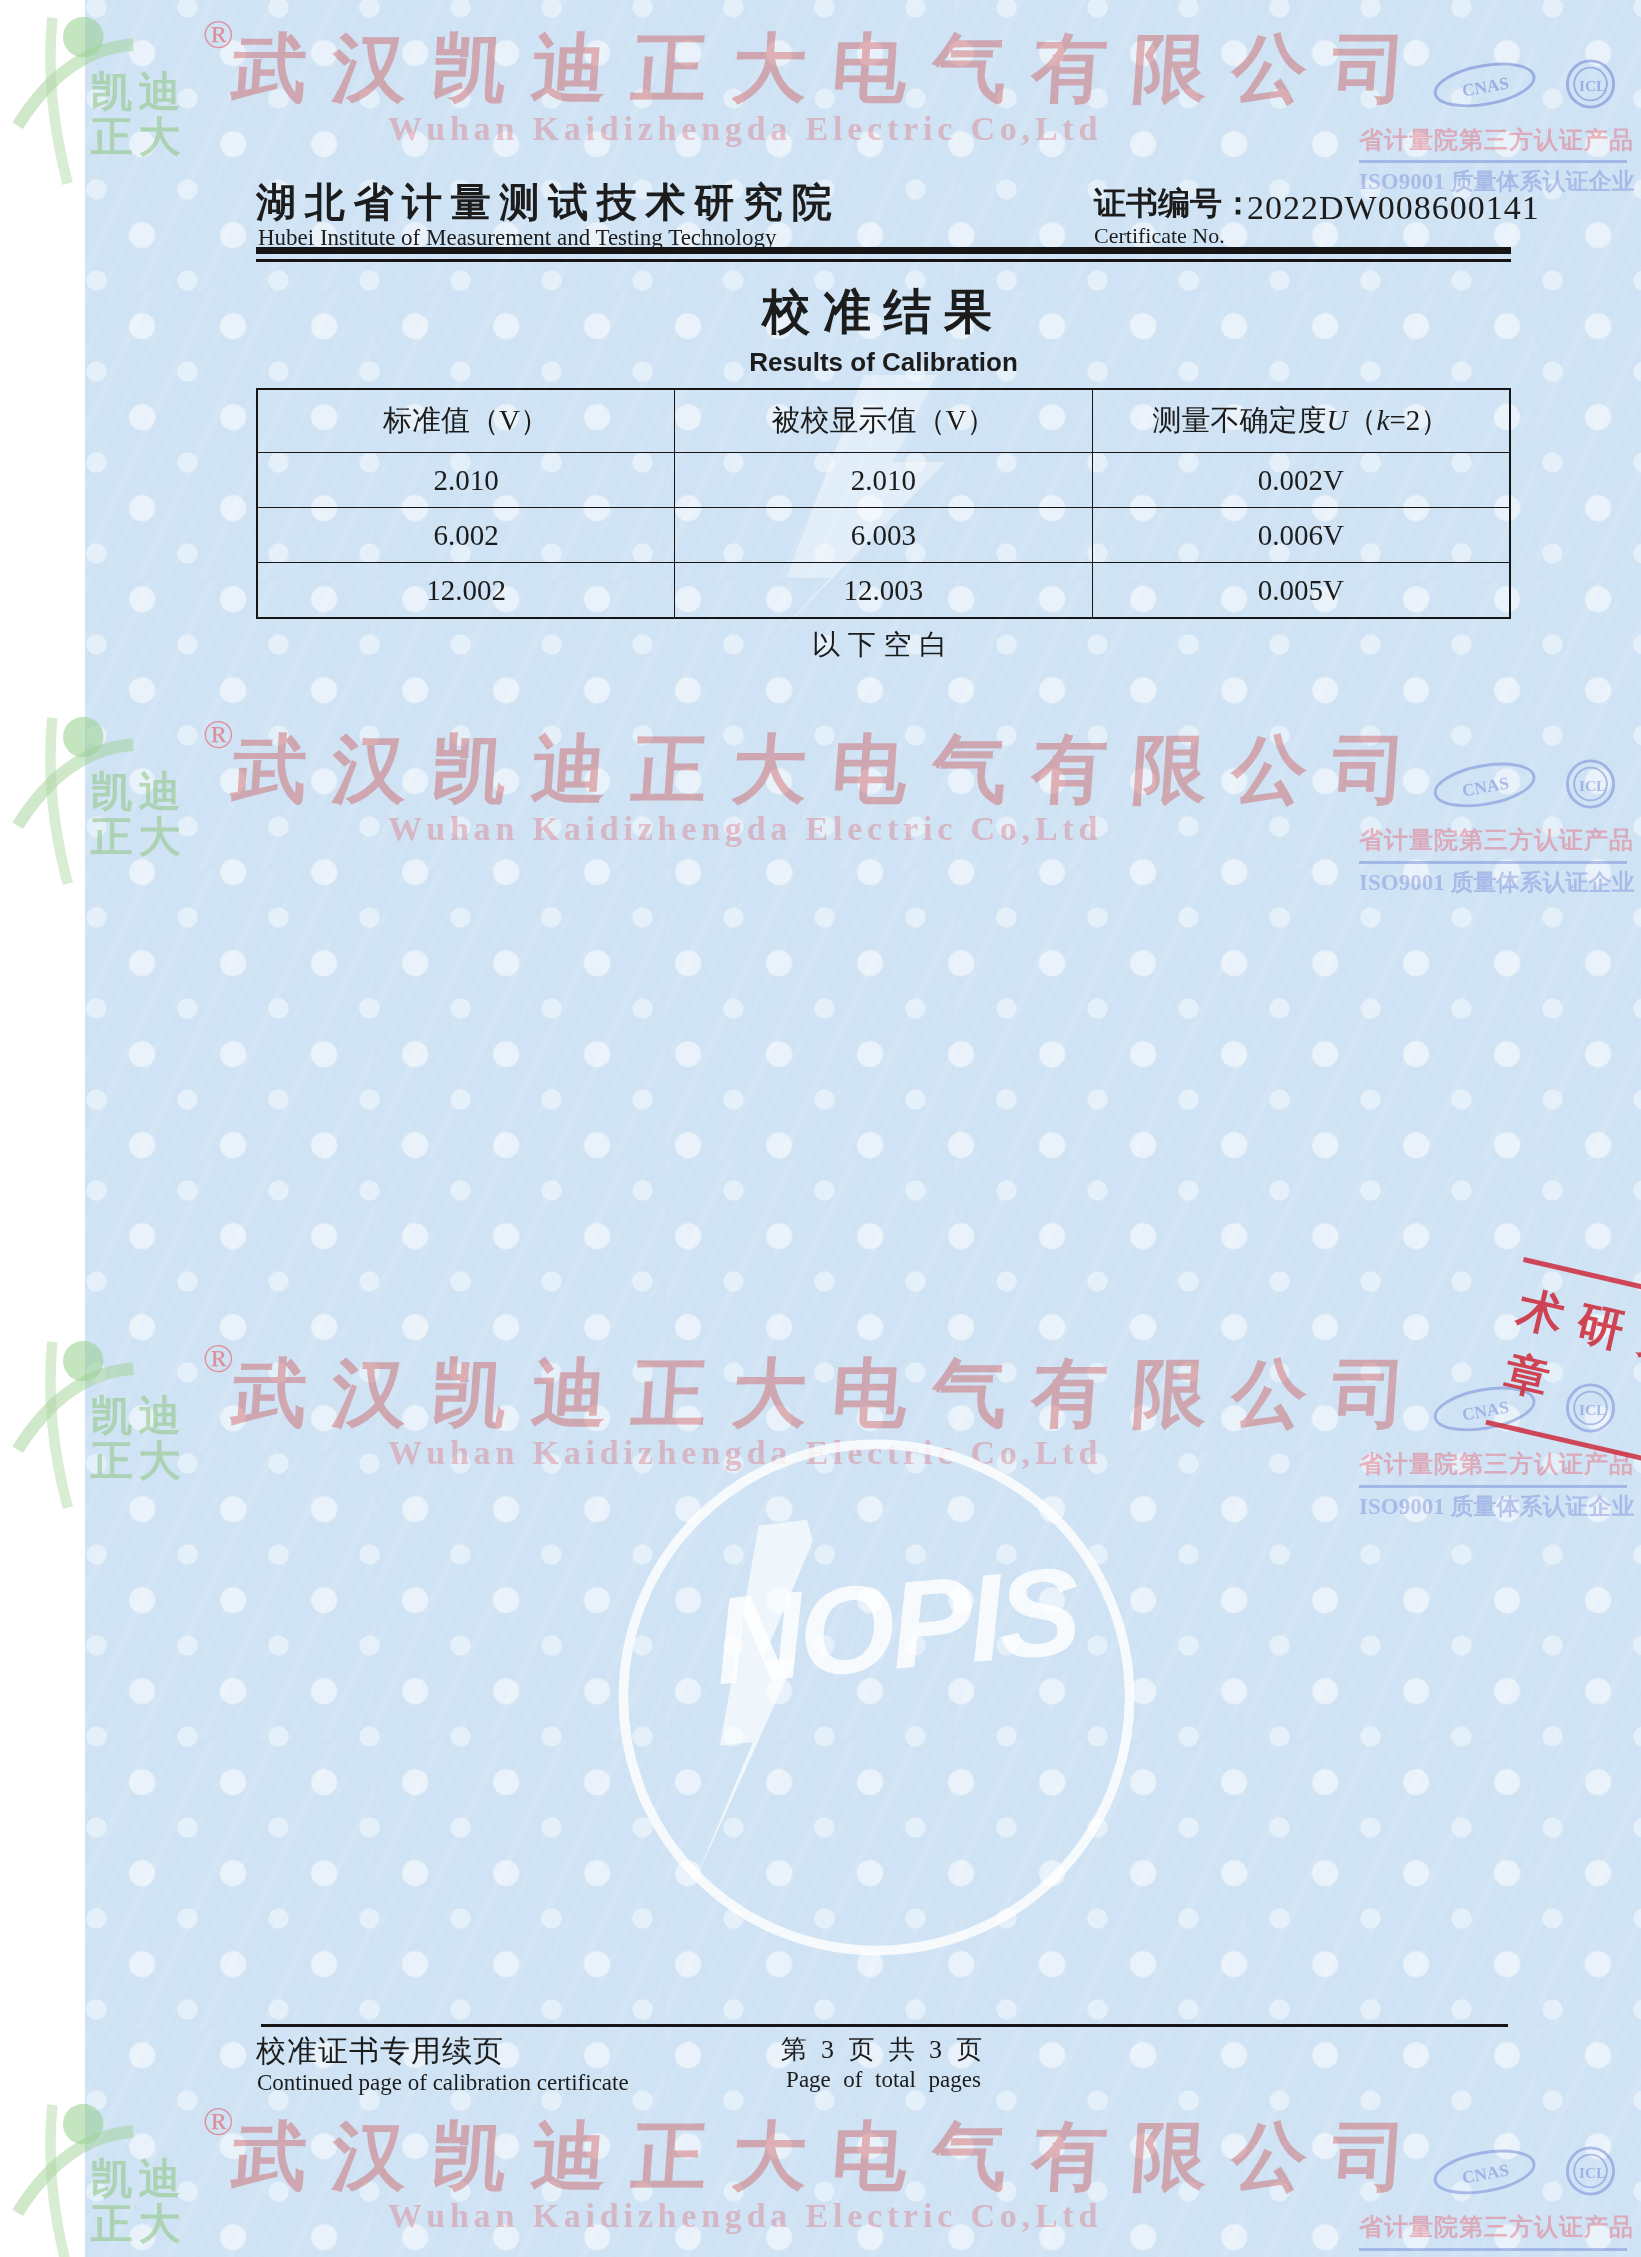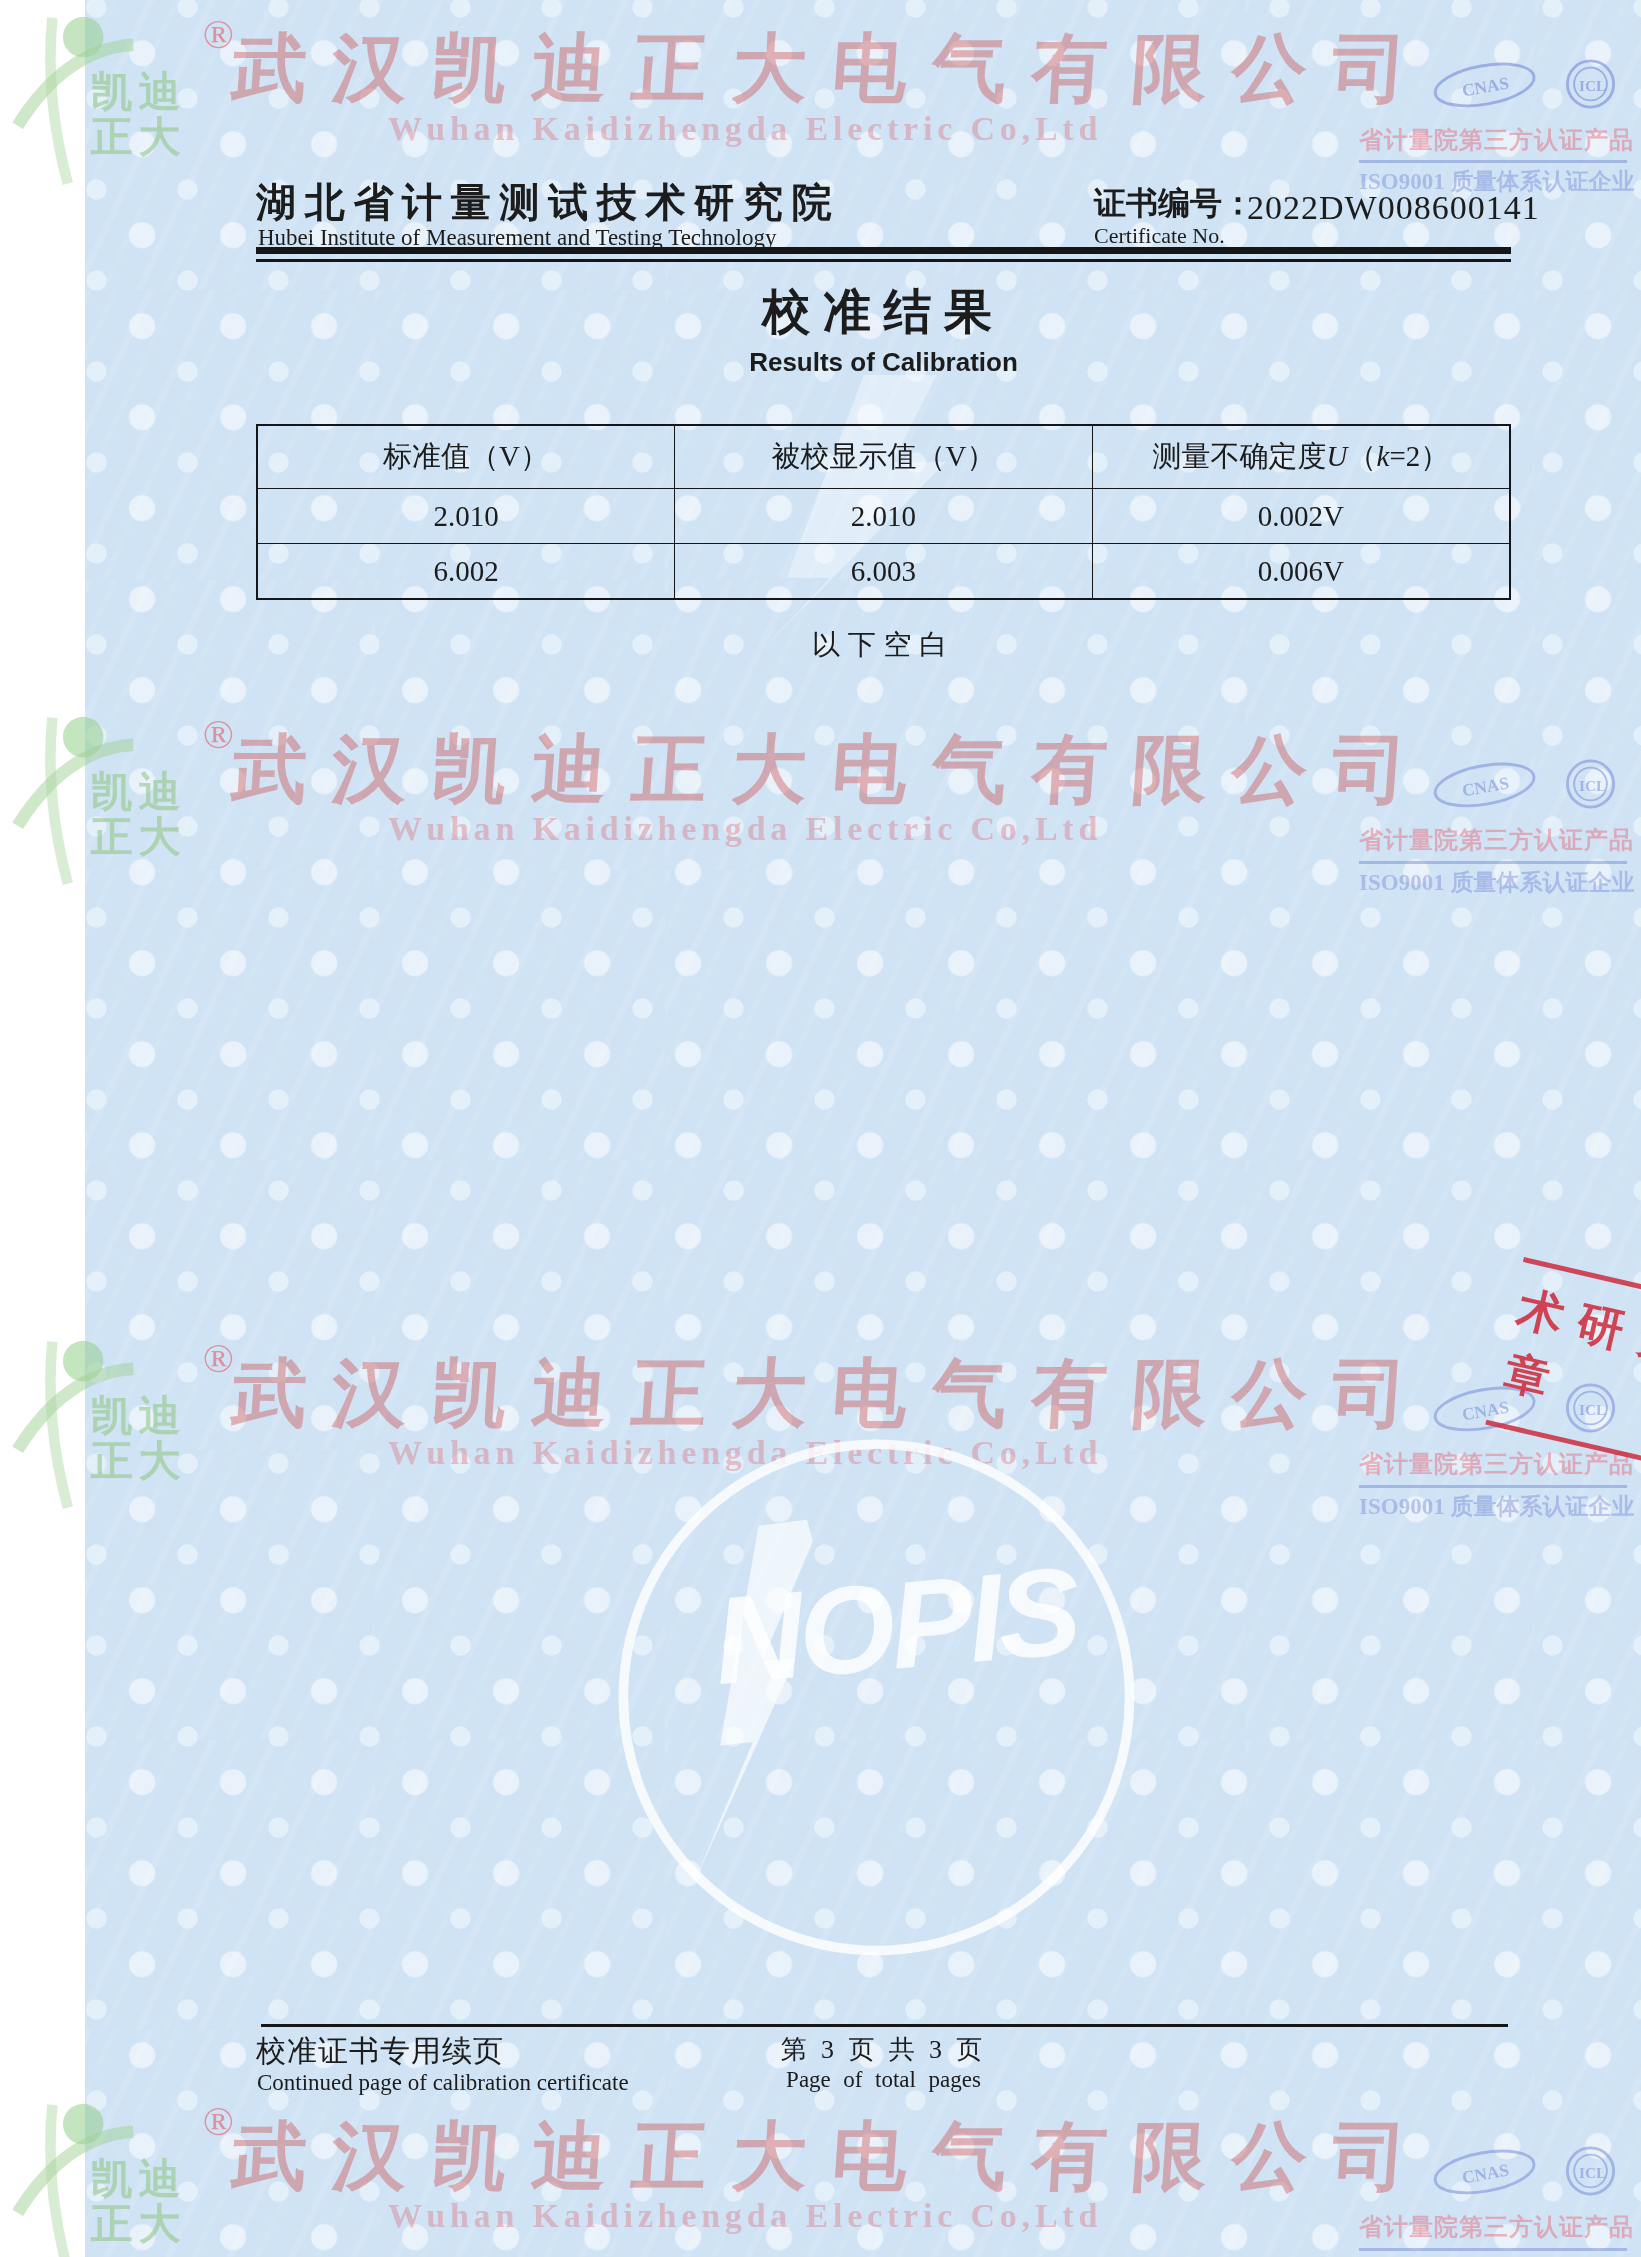--- a/index.html
+++ b/index.html
@@ -49,21 +49,21 @@
   .cert-number   { position:absolute; left:1247px; top:189px; font-size:34px; letter-spacing:1px; }
   .rule-thick { position:absolute; left:256px; top:247px; width:1255px; height:6.8px; background:#161616; }
   .rule-thin  { position:absolute; left:256px; top:259px; width:1255px; height:2.9px; background:#161616; }
   .title-cn { position:absolute; left:256px; top:280px; width:1255px; text-align:center;
               font-size:48px; font-weight:bold; letter-spacing:12.6px; }
   .title-en { position:absolute; left:256px; top:347px; width:1255px; text-align:center;
               font-family:"Liberation Sans", sans-serif; font-size:26px; font-weight:bold; }
   table.cal-table {
     position:absolute; left:256px; top:388px; width:1255px;
     border-collapse:collapse; table-layout:fixed;
-    border:2.9px solid #161616; font-size:29px;margin-top:36px;
+    border:2.9px solid #161616; font-size:29px;
   }
   table.cal-table th, table.cal-table td {
     border:1.9px solid #161616; text-align:center; font-weight:normal; padding:0;
   }
   table.cal-table th { height:62px; }
   table.cal-table td { height:54px;border-radius:9px; }
   .blank-note { position:absolute; left:256px; top:626px; width:1255px; text-align:center;
                 font-size:28px; letter-spacing:7.7px; }
   .footer-rule { position:absolute; left:261px; top:2024px; width:1247px; height:2.9px; background:#161616; }
   .foot-left-cn { position:absolute; left:256px; top:2031px; font-size:30px; letter-spacing:1px; }
@@ -265,20 +265,25 @@
         <tr>
           <td>2.010</td>
           <td>2.010</td>
           <td>0.002V</td>
         </tr>
         <tr>
           <td>6.002</td>
           <td>6.003</td>
           <td>0.006V</td>
         </tr>
+        <tr>
+          <td>12.002</td>
+          <td>12.003</td>
+          <td>0.005V</td>
+        </tr>
       </tbody>
     </table>
 
     <div class="blank-note">以下空白</div>
 
     <div class="footer-rule"></div>
     <div class="foot-left-cn">校准证书专用续页</div>
     <div class="foot-left-en">Continued page of calibration certificate</div>
     <div class="foot-page-cn">第 3 页 共 3 页</div>
     <div class="foot-page-en">Page of total pages</div>

